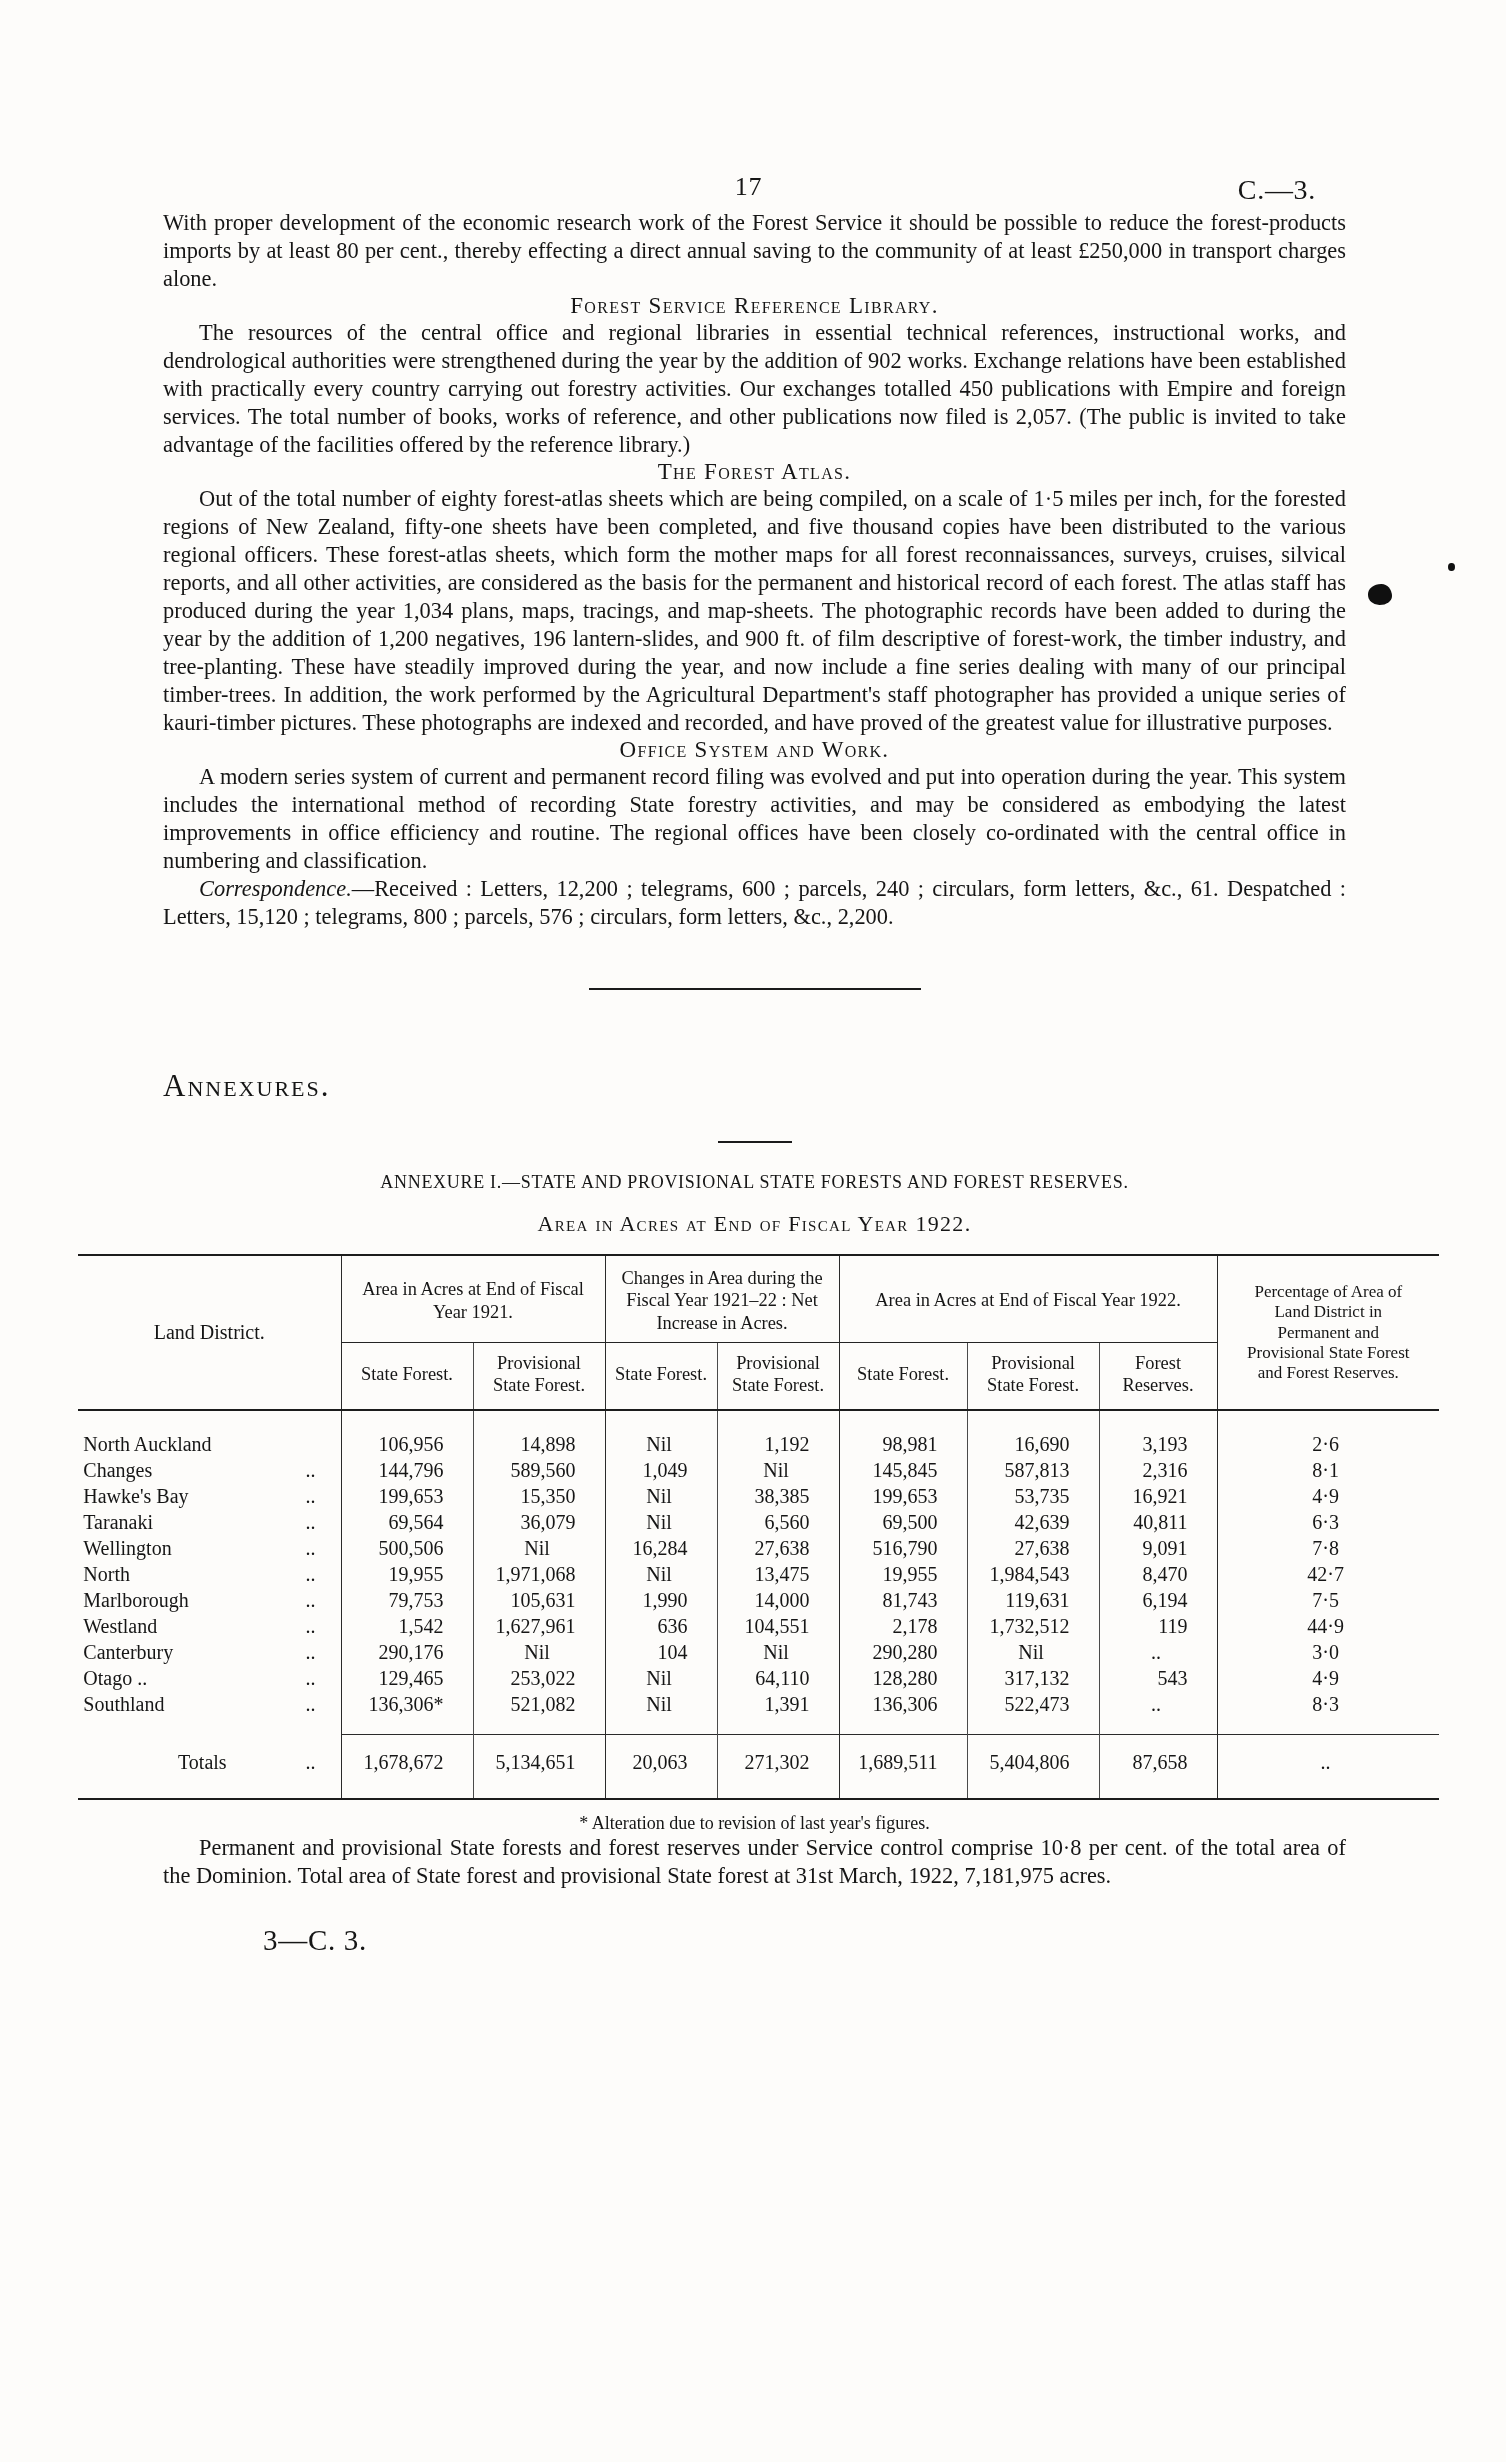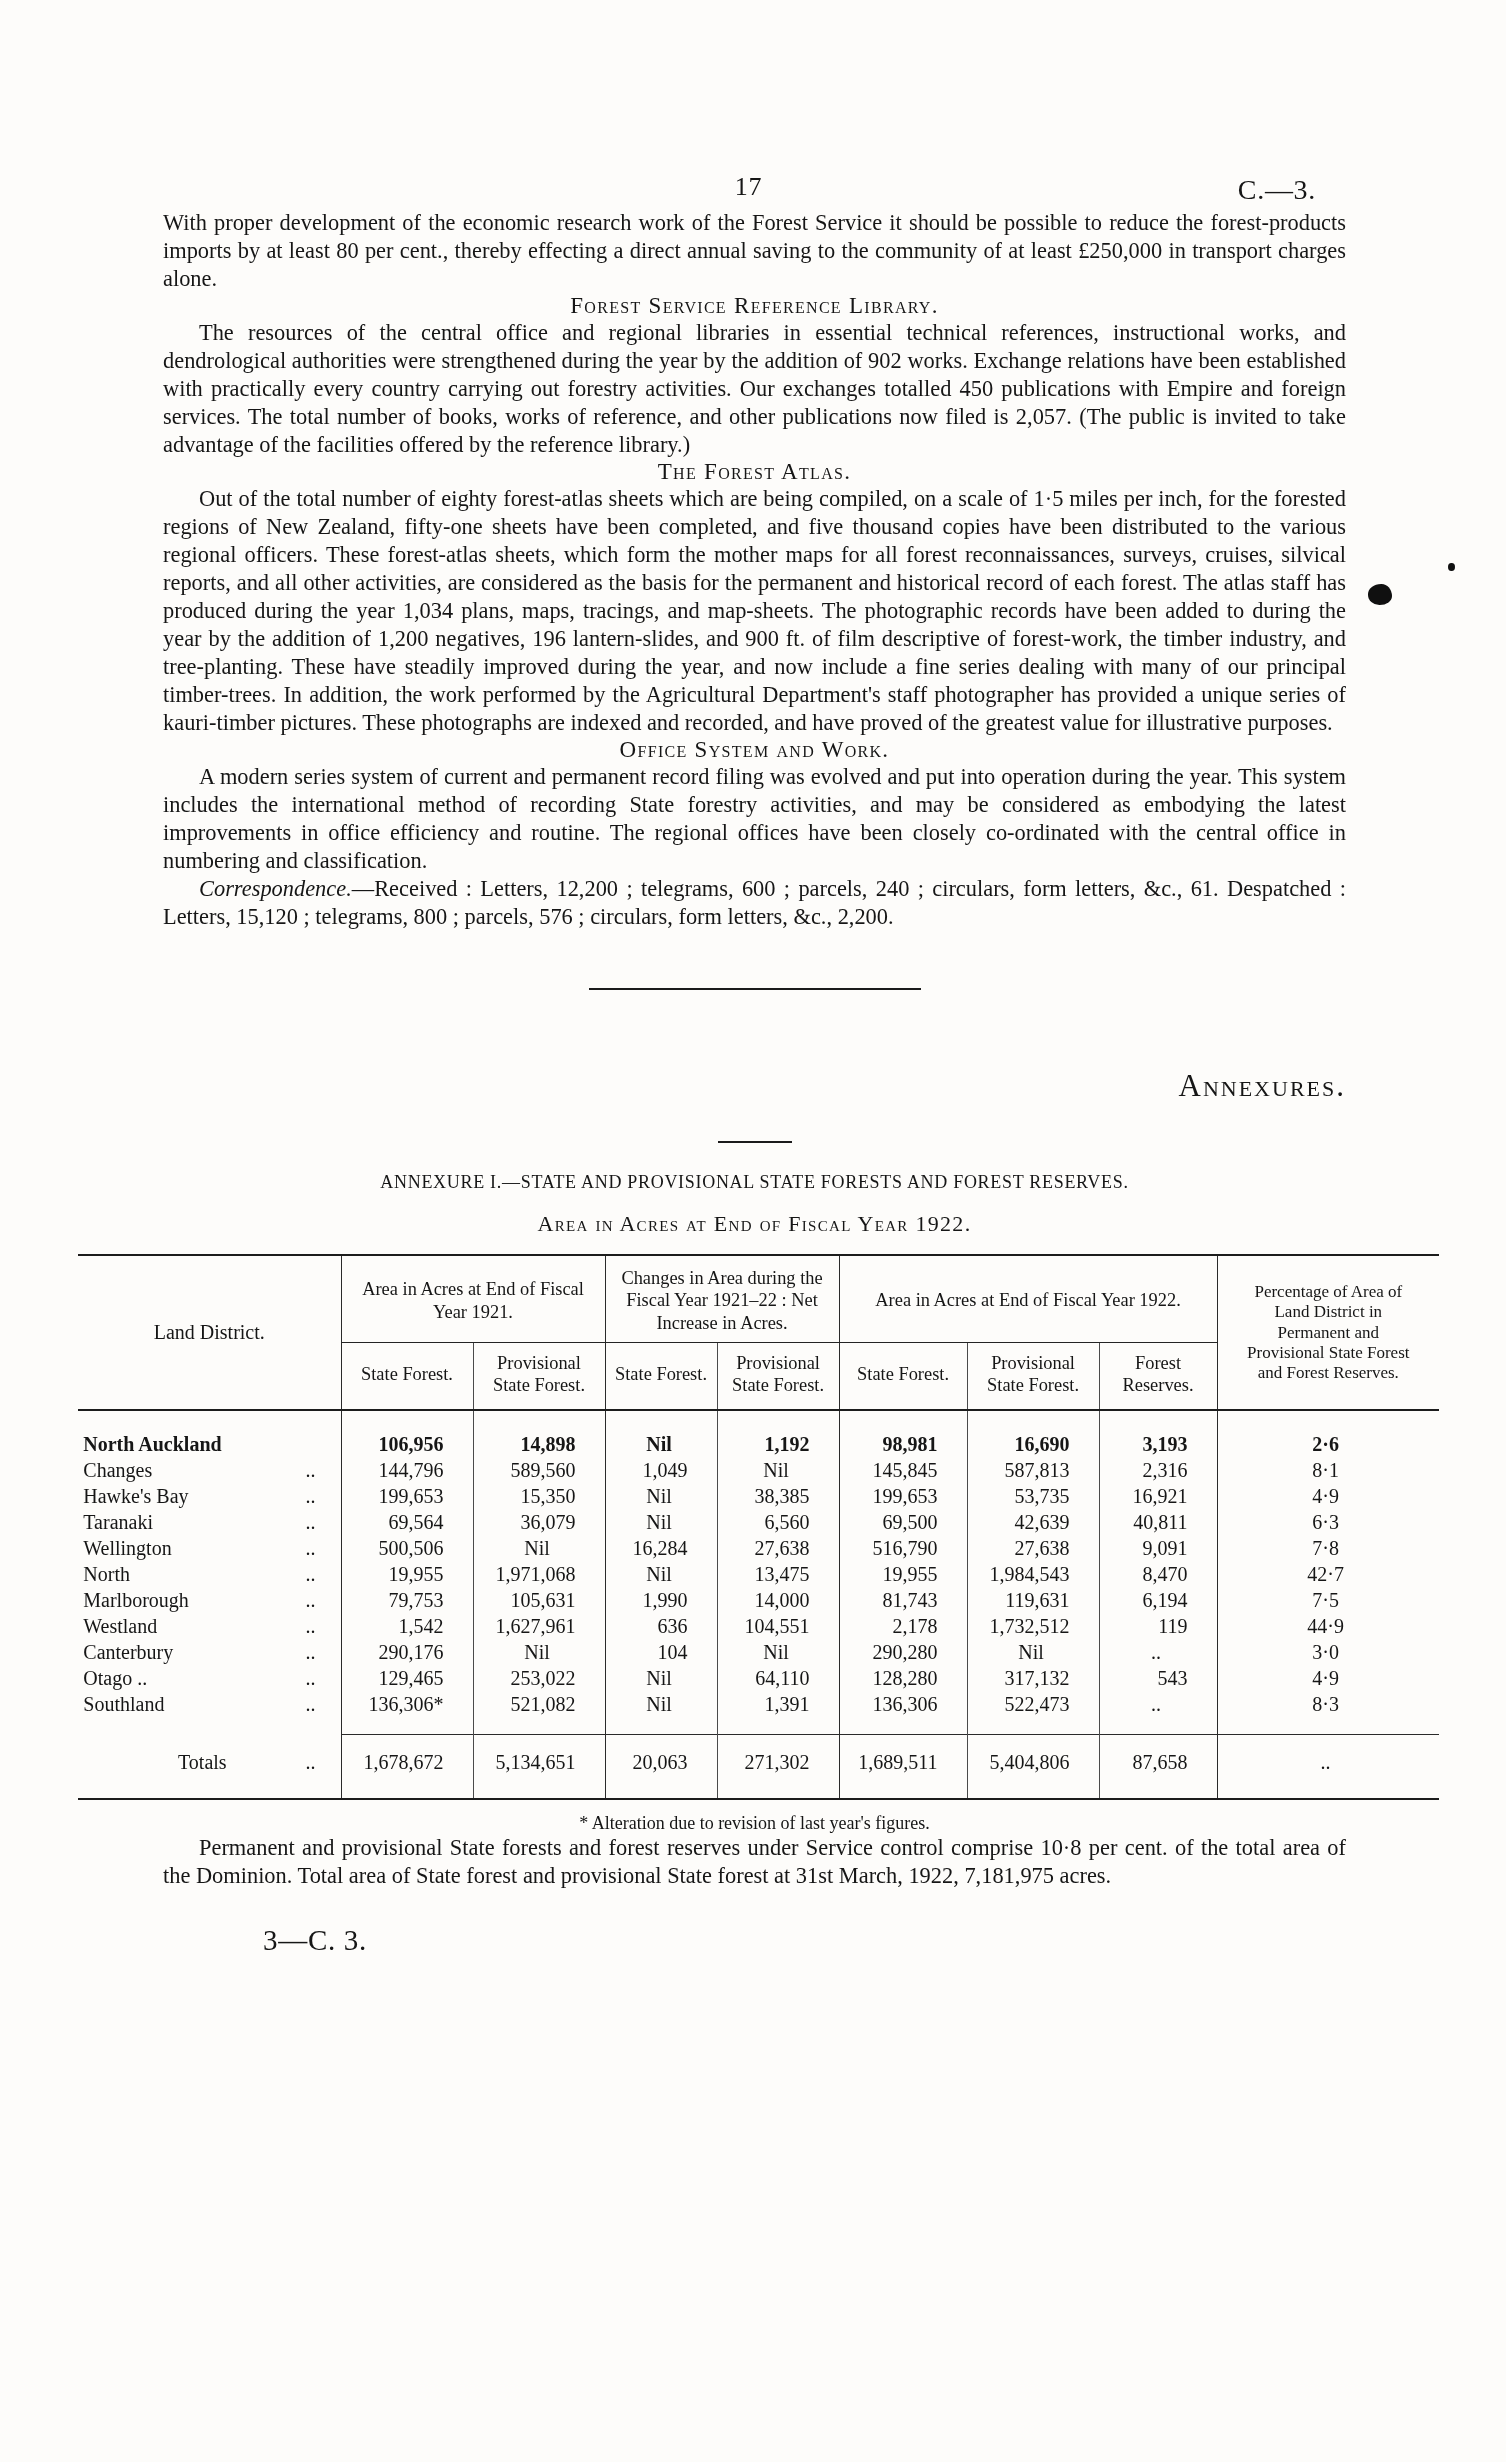--- a/index.html
+++ b/index.html
@@ -16,21 +16,21 @@
   .lead-italic{font-style:italic;}
 
   h2.sect{font-variant:small-caps;font-weight:normal;text-align:center;
           font-size:23px;letter-spacing:1.3px;margin:0;}
   .mt-p1{margin-top:26px;}
   .mt-h1{margin-top:28px;margin-bottom:8.5px;}
   .mt-h2{margin-top:17px;margin-bottom:8.5px;}
   .mt-h3{margin-top:18.4px;margin-bottom:10px;}
 
   .rule-med{width:332px;height:2px;background:#1b1b1b;margin:57px auto 0;}
-  .annexures-title{font-variant:small-caps;font-weight:normal;text-align:right;
+  .annexures-title{font-variant:small-caps;font-weight:normal;text-align:left;
                    font-size:31px;letter-spacing:2px;margin:78px 0 0;}
   .rule-short{width:74px;height:2px;background:#1b1b1b;margin:37px auto 0;}
   .annexure-heading{font-weight:normal;text-align:center;font-size:18px;letter-spacing:0.7px;margin:29px 0 0;}
   .table-subtitle{font-variant:small-caps;font-weight:normal;text-align:center;
                   font-size:22px;letter-spacing:1.3px;margin:18.4px 0 0;}
 
   table.ftable{border-collapse:collapse;table-layout:fixed;margin-left:-85px;margin-top:17px;
                width:1360px;border-top:2px solid #1c1c1c;}
   .ftable th{font-weight:normal;}
   .b2{border-left:1.3px solid #2a2a2a;}
@@ -43,21 +43,21 @@
   .th-pct{vertical-align:middle;text-align:center;font-size:17px;line-height:20.4px;
           padding:8px 23px;border-bottom:2px solid #1c1c1c;}
 
   .ftable td{font-size:20px;line-height:24px;}
   .c-district{padding-left:5.3px;}
   .dname{display:inline;}
   .leader{float:right;padding-right:24px;}
   .c-val{text-align:right;padding:0.7px 29px 0.7px 2.6px;}
   .c-val.nil{text-align:center;padding-right:6.6px;}
   .c-val.pct{text-align:center;padding-right:8px;}
-  tr.first-data td{padding-top:21px;font-weight:bold;}
+  tr.first-data td{padding-top:21px;}
   tr.last-data td{padding-bottom:18.4px;}
   tr.totals td{border-top:1.3px solid #2a2a2a;border-bottom:2px solid #1c1c1c;
                padding-top:14.5px;padding-bottom:24px;}
   tr.totals .c-district{border-top:none;padding-left:100px;}
 
   .footnote{text-align:center;font-size:18px;margin:13px 0 0;}
   .closing{margin-top:41px;}
   .page-footer{font-size:29px;letter-spacing:0.7px;margin:34px 0 0;padding-left:100px;}
 
   .ink-blot{position:absolute;left:1368px;top:584px;width:24px;height:21px;background:#101010;

